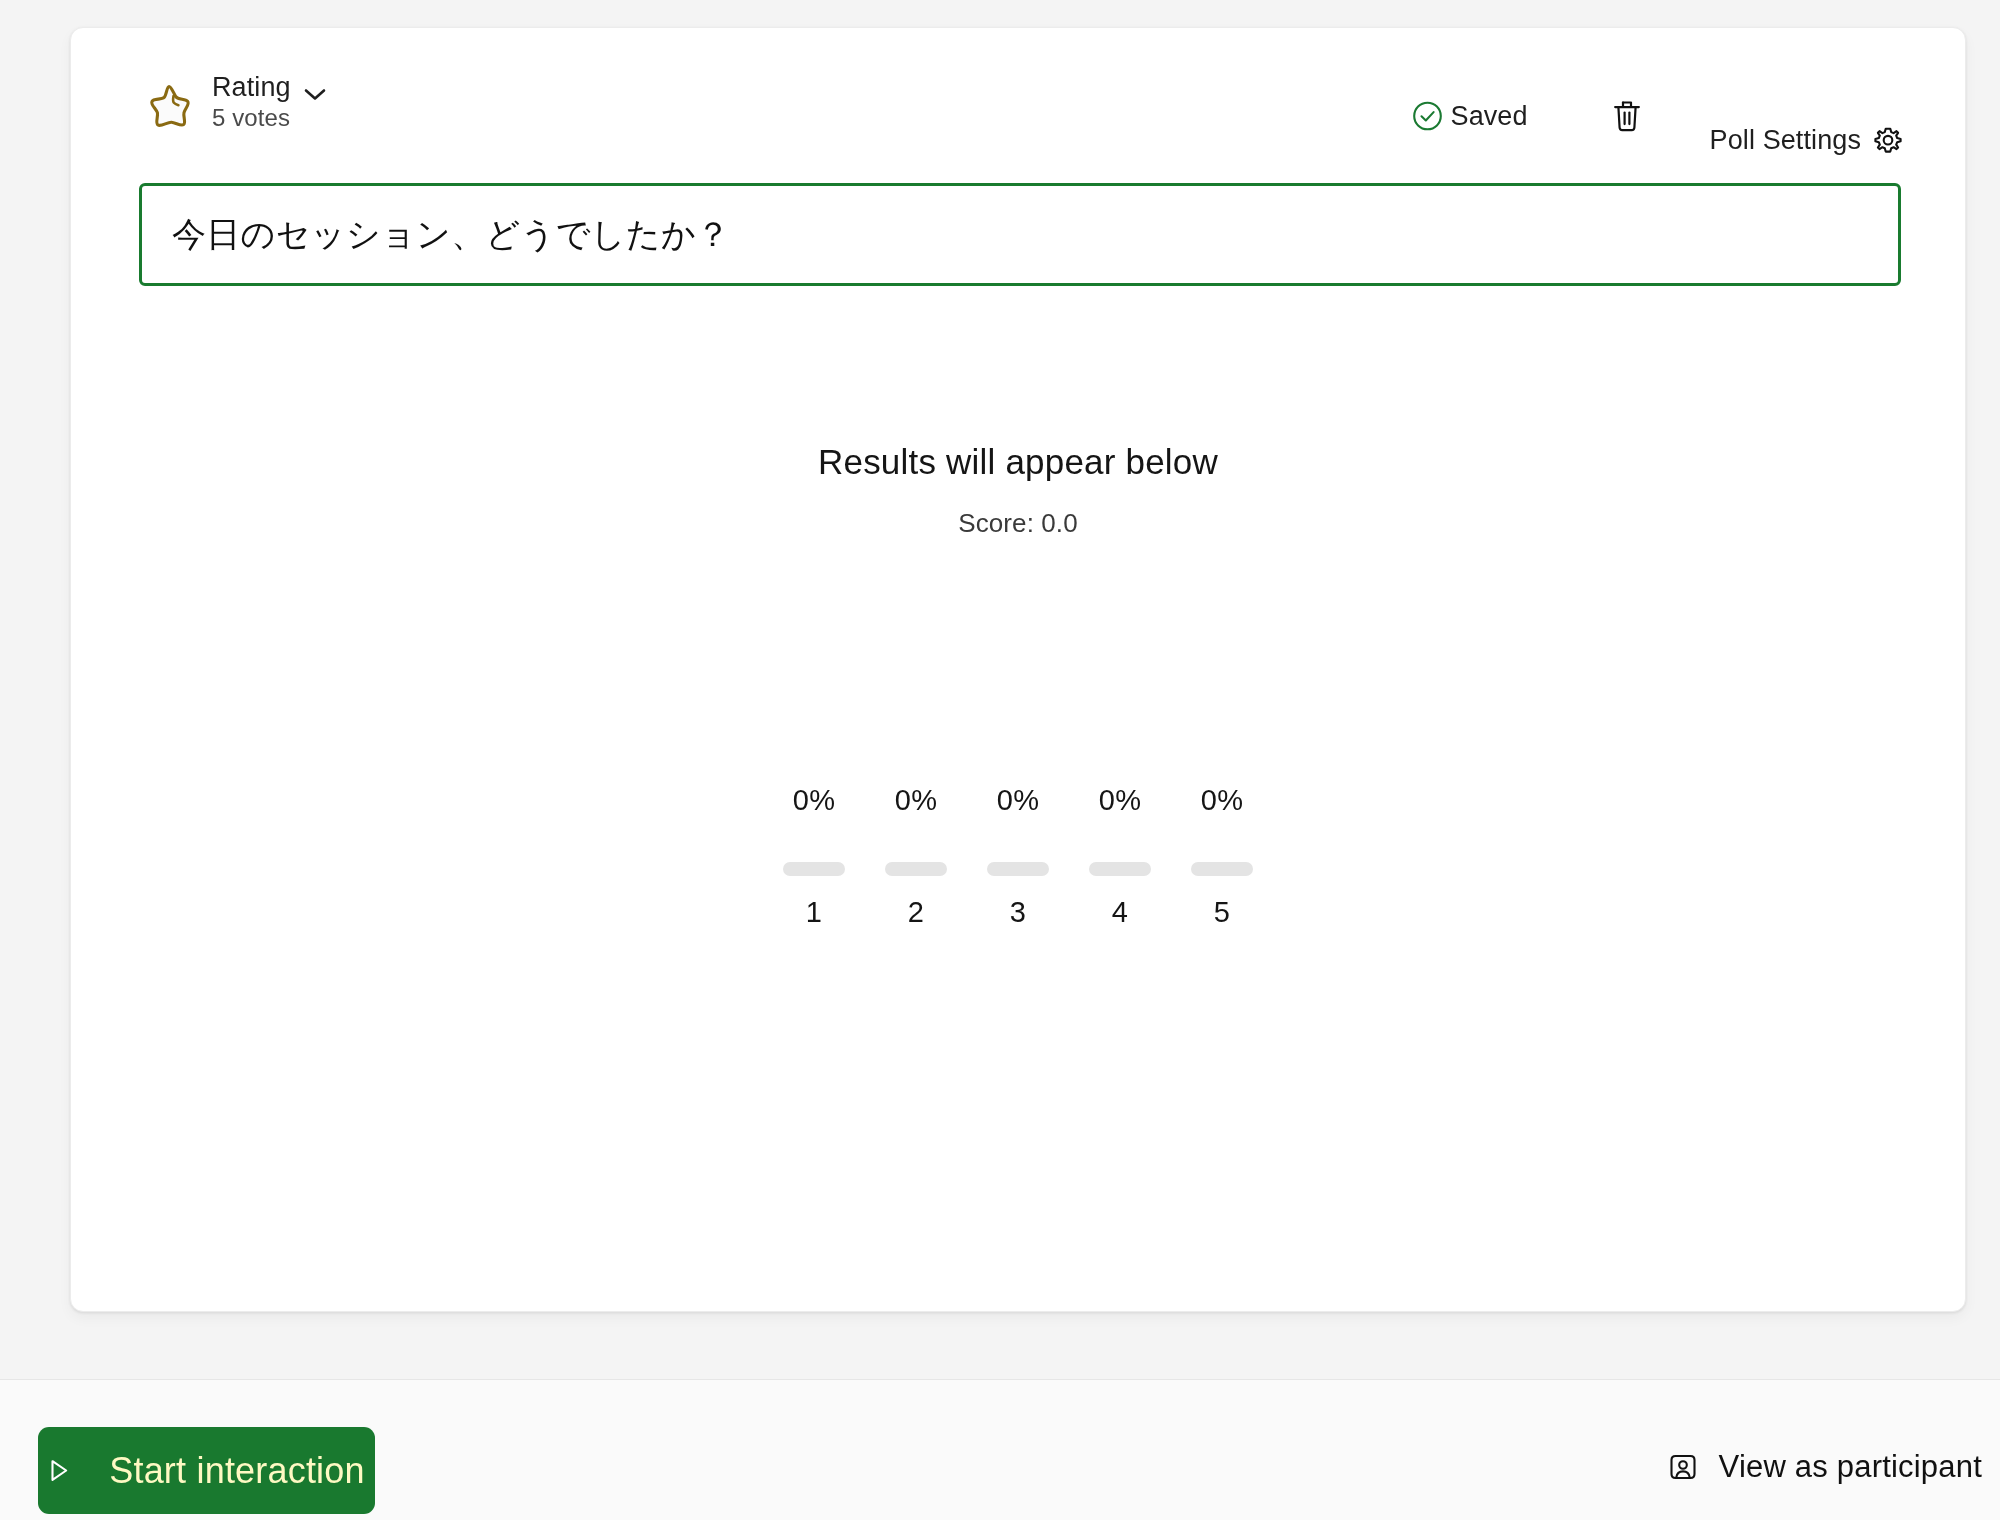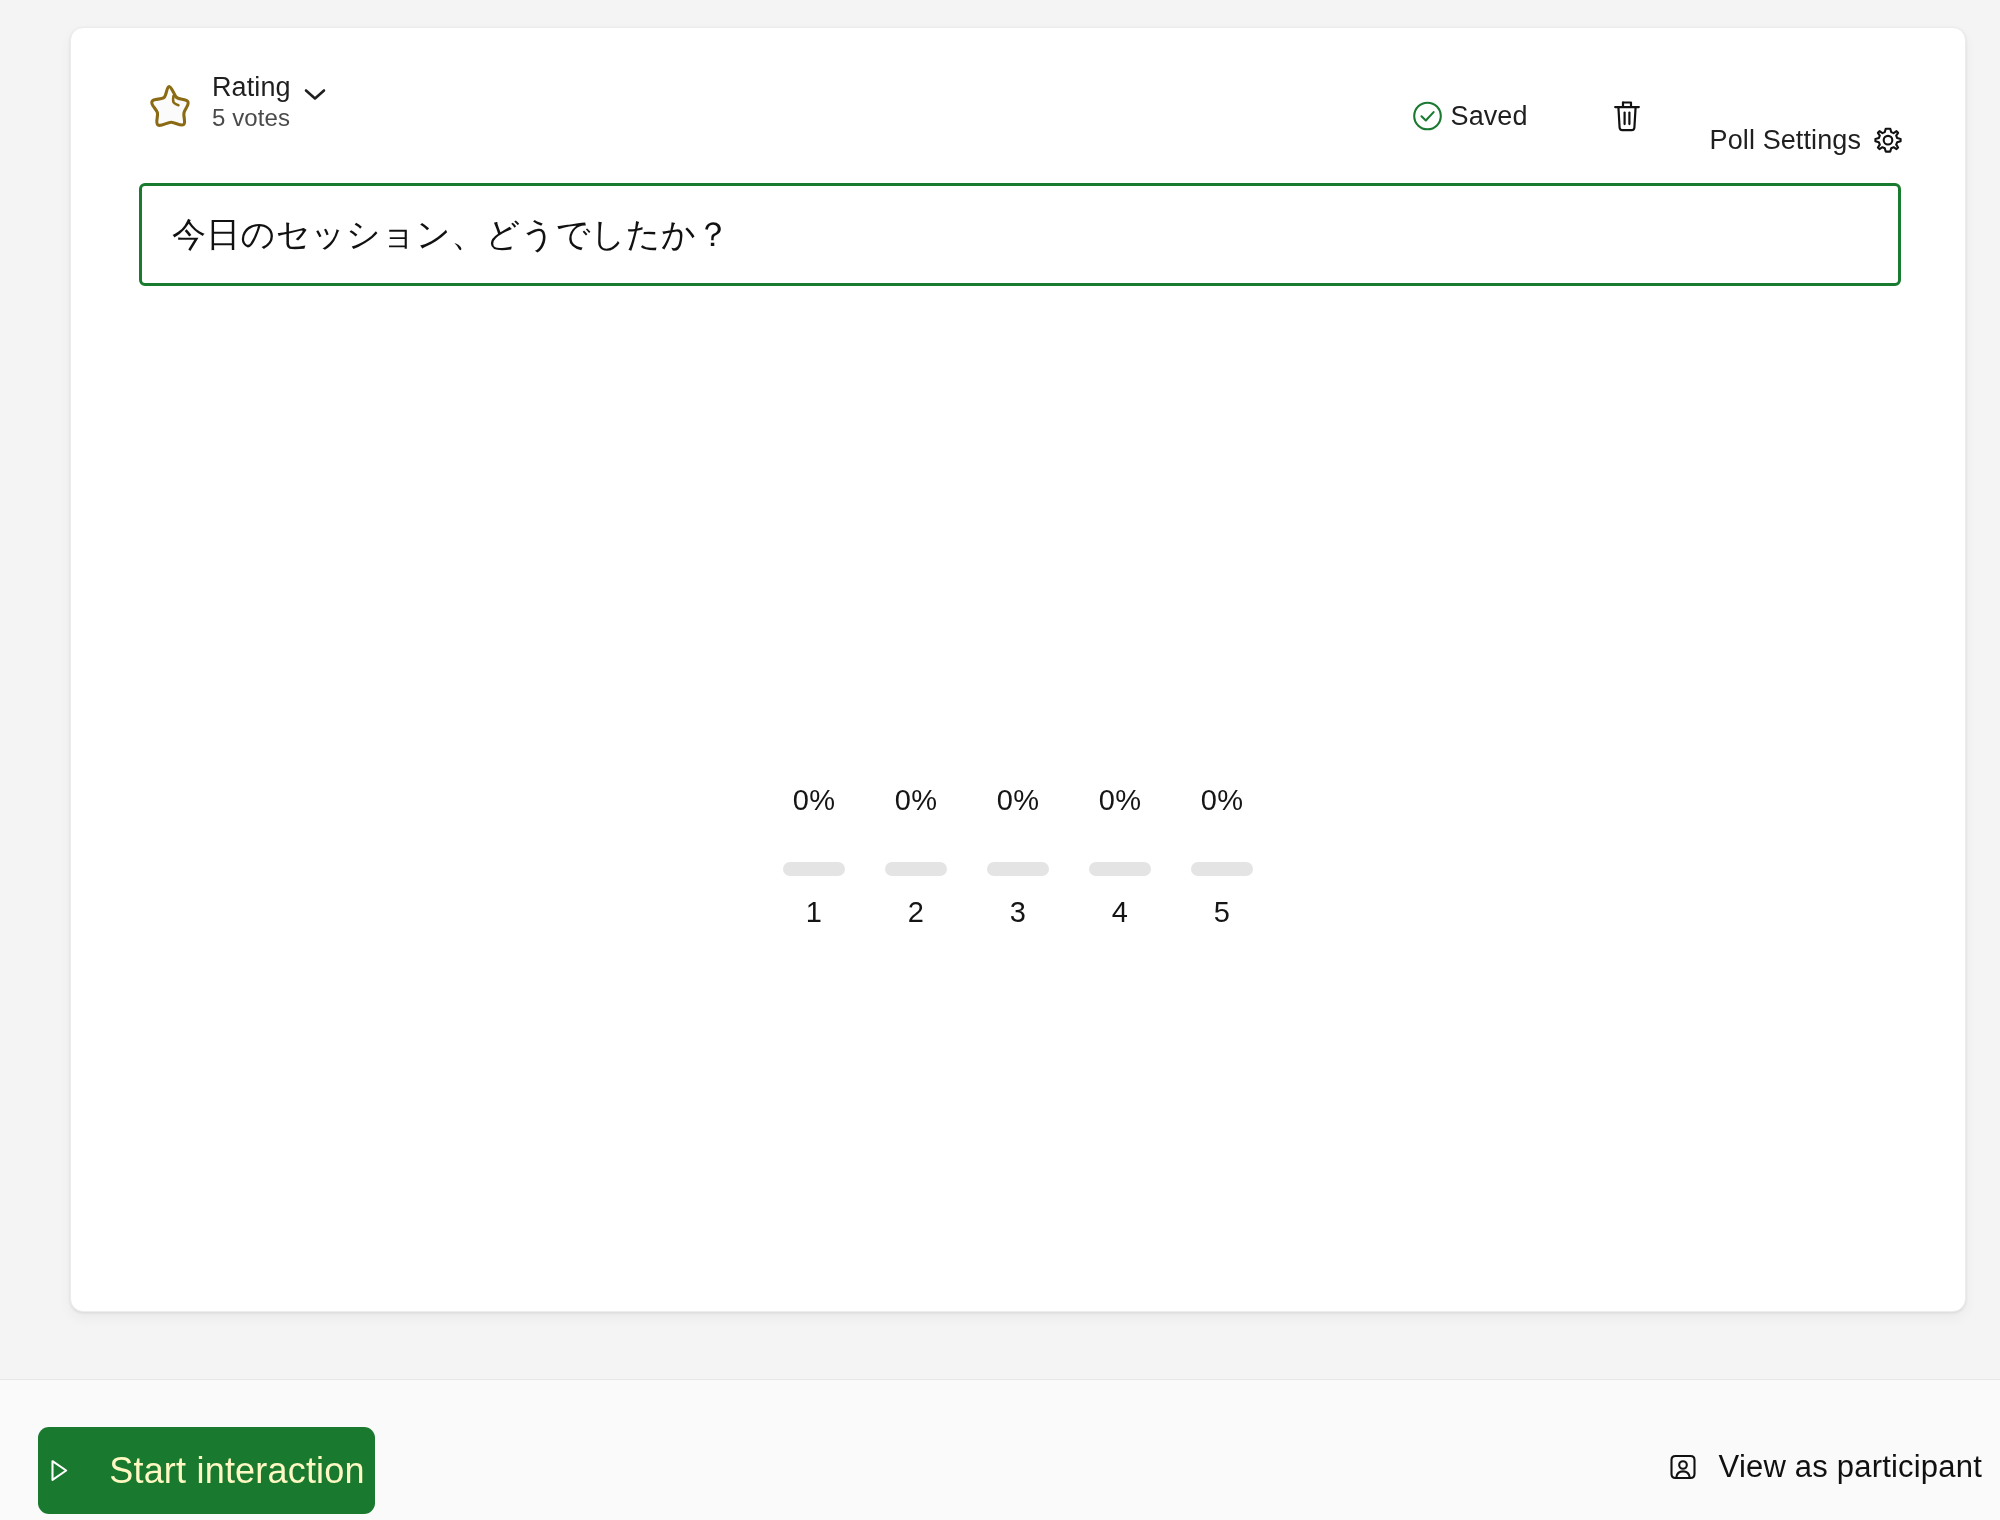--- a/index.html
+++ b/index.html
@@ -313,20 +313,22 @@
       </button>
 
     </div>
   </div>
 
   <div id="question-input-wrap">
     <input id="question-input" type="text" value="今日のセッション、どうでしたか？" placeholder="Ask a question" style="">
   </div>
 
   <div id="results-area">
+    <div id="results-heading">Results will appear below</div>
+    <div id="results-score">Score: 0.0</div>
 
     <div id="rating-chart">
         <div class="rating-column">
           <div class="rating-pct">0%</div>
           <div class="rating-bar-slot">
             <div class="rating-bar" style="height: 14px;"></div>
           </div>
           <div class="rating-label">1</div>
         </div>
         <div class="rating-column">

